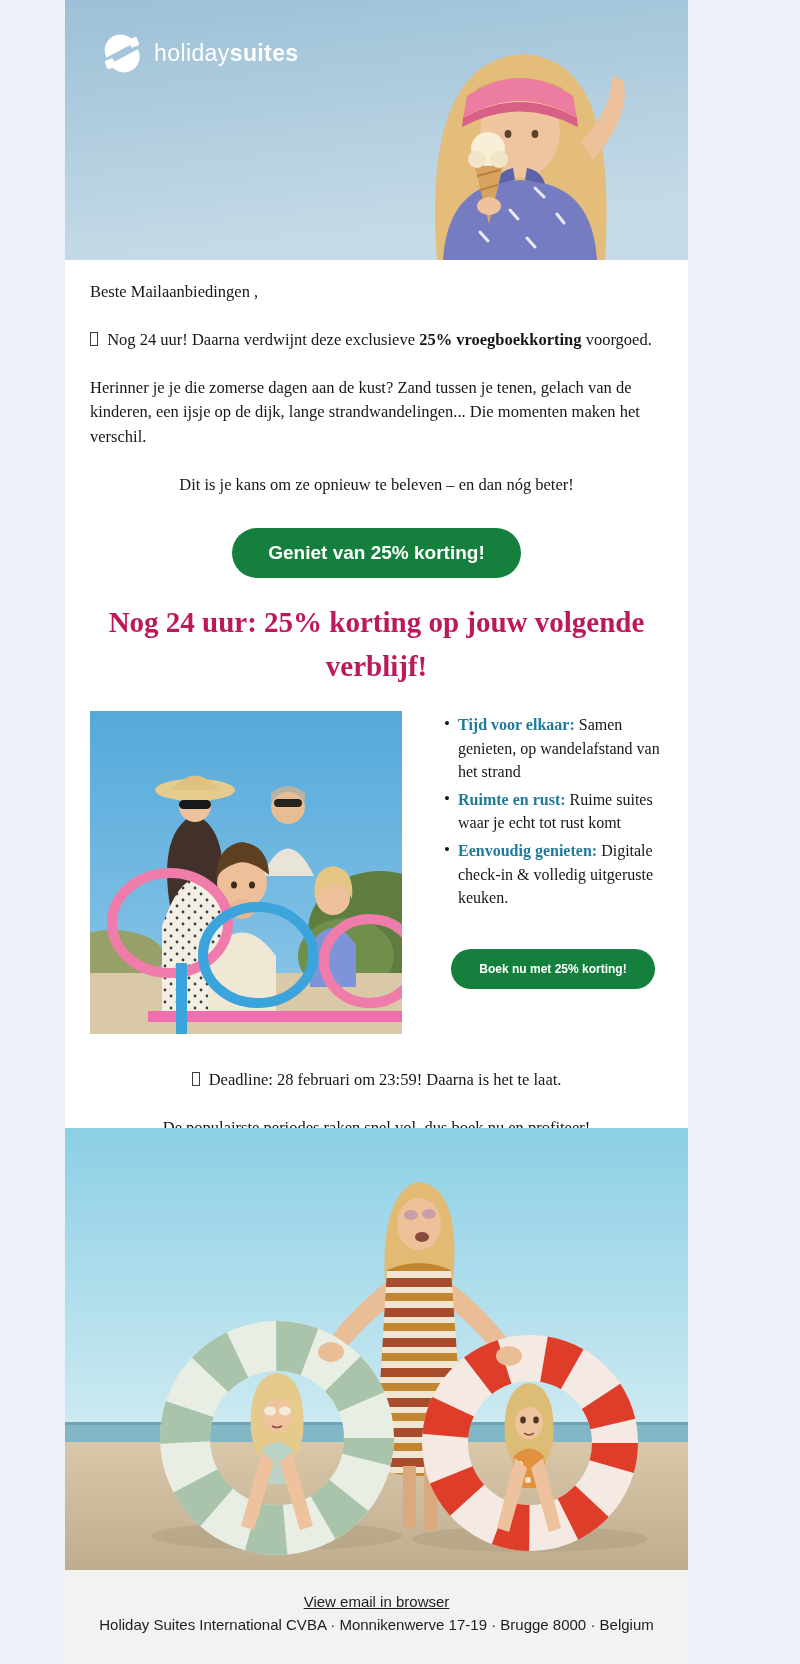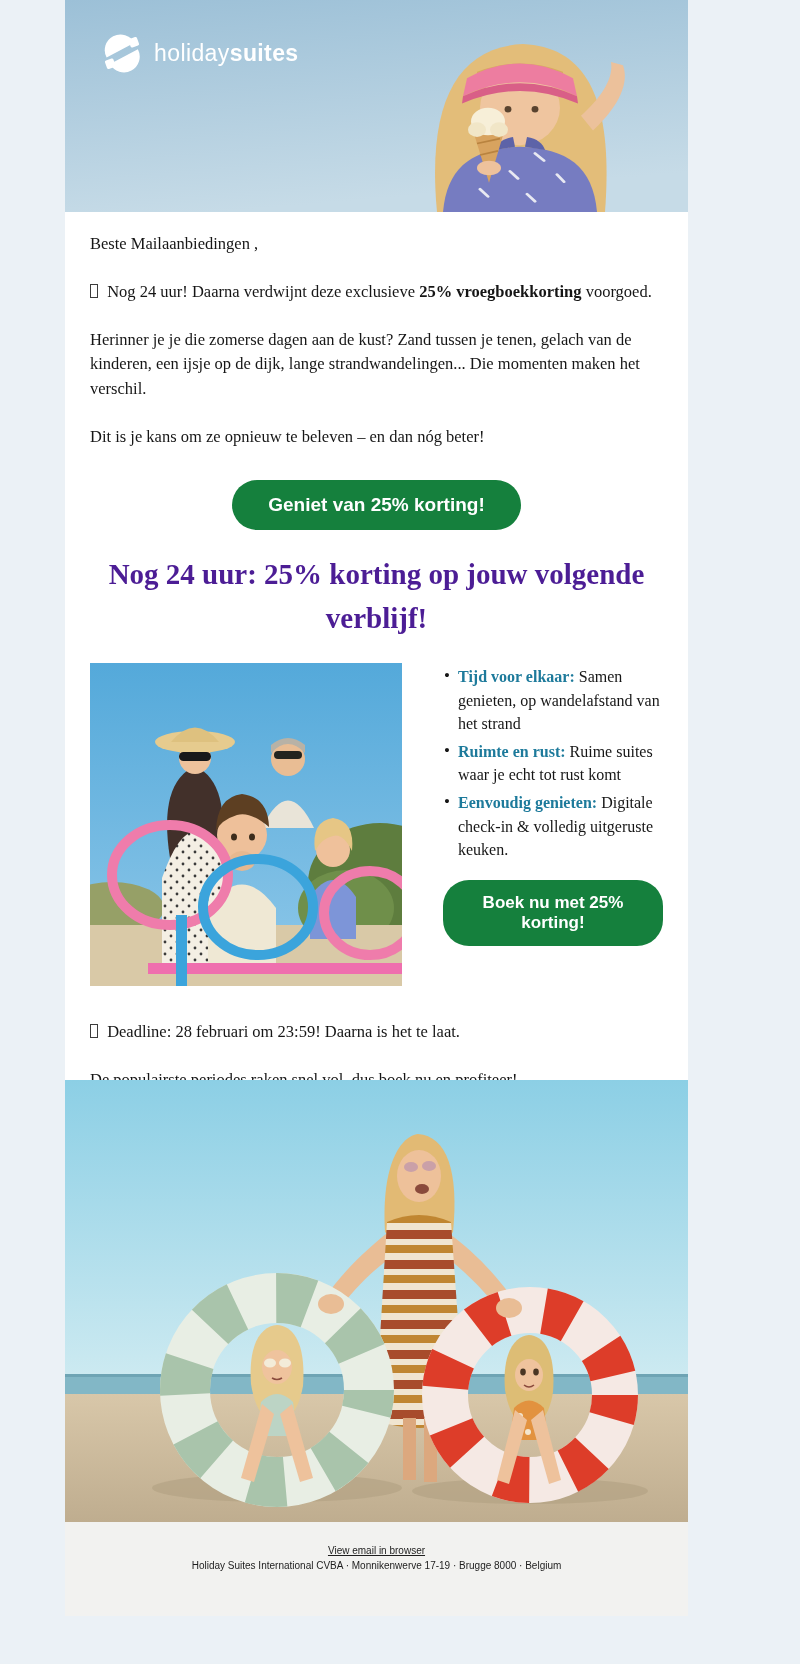--- a/index.html
+++ b/index.html
@@ -7,63 +7,63 @@
   body {
     background:#ebf1f6;
     width:800px; height:1664px;
     overflow:hidden;
     font-family:"Liberation Serif","DejaVu Serif",serif;
     color:#161616;
   }
   .email { width:623px; margin-left:65px; background:#ffffff; }
 
   
-  .hero { height:212px; position:relative; overflow:hidden; }
+  .hero { height:260px; position:relative; overflow:hidden; }
   .hero svg { display:block; width:100%; height:100%; }
   .logo { position:absolute; left:36px; top:32px; display:flex; align-items:center; gap:11px; color:#fff; }
   .logo-icon svg { display:block; }
   .logo-text { font-family:"Liberation Sans","DejaVu Sans",sans-serif; font-size:23px; letter-spacing:.4px; }
   .logo-text .lt { font-weight:400; }
   .logo-text .bd { font-weight:700; }
 
   
   .content { padding:20px 25px 0; height:868px; overflow:hidden; }
   .para { font-size:16.5px; line-height:1.5; margin-bottom:23px; }
-  .center { }
+  .center { text-align:center; }
   .tofu { display:inline-block; width:8px; height:14px; border:1px solid #3c3c3c; margin-right:5px; vertical-align:-1px; }
 
   .btn {
     display:block; margin:30px auto 22px; border:none; cursor:pointer;
     background:#15803d; color:#ffffff;
     font-family:"Liberation Sans","DejaVu Sans",sans-serif; font-weight:bold;
     font-size:19px; padding:14px 36px; border-radius:26px;
   }
-  .btn.small { font-size:17px; padding:13px 28px; margin:19px auto 0; }
+  .btn.small { font-size:12px; padding:13px 28px; margin:40px auto 0; }
 
   h1.headline {
-    font-size:29px; line-height:1.55; color:#4c1d95;
+    font-size:29px; line-height:1.55; color:#be185d;
     text-align:center; font-weight:bold; margin:2px 14px 22px;
   }
 
   .cols { display:flex; gap:41px; margin-bottom:34px; }
   .col-img { width:312px; height:323px; flex:none; }
   .col-img svg { display:block; width:100%; height:100%; }
   .col-txt { flex:1; padding-top:2px; }
   ul.benefits { list-style:none; }
   ul.benefits li { font-size:16px; line-height:1.45; margin-bottom:5px; padding-left:15px; position:relative; }
   ul.benefits li::before { content:"\2022"; position:absolute; left:1px; top:-1px; font-size:17px; }
   .blabel { color:#1d7a9b; font-weight:bold; }
 
   .bottom-img { height:442px; }
   .bottom-img svg { display:block; width:100%; height:100%; }
 
   .footer {
     background:#f2f2f0; height:94px; padding-top:21px;
     text-align:center; font-family:"Liberation Sans","DejaVu Sans",sans-serif;
-    font-size:10px; line-height:1.5; color:#1d1d1d;
+    font-size:15px; line-height:1.5; color:#1d1d1d;
   }
   .footer .link { text-decoration:underline; color:#1d1d1d; cursor:pointer; }
 </style>
 </head>
 <body>
 
 <div class="email">
 
   <div class="hero">
     <svg viewBox="0 0 623 260" preserveAspectRatio="none">

